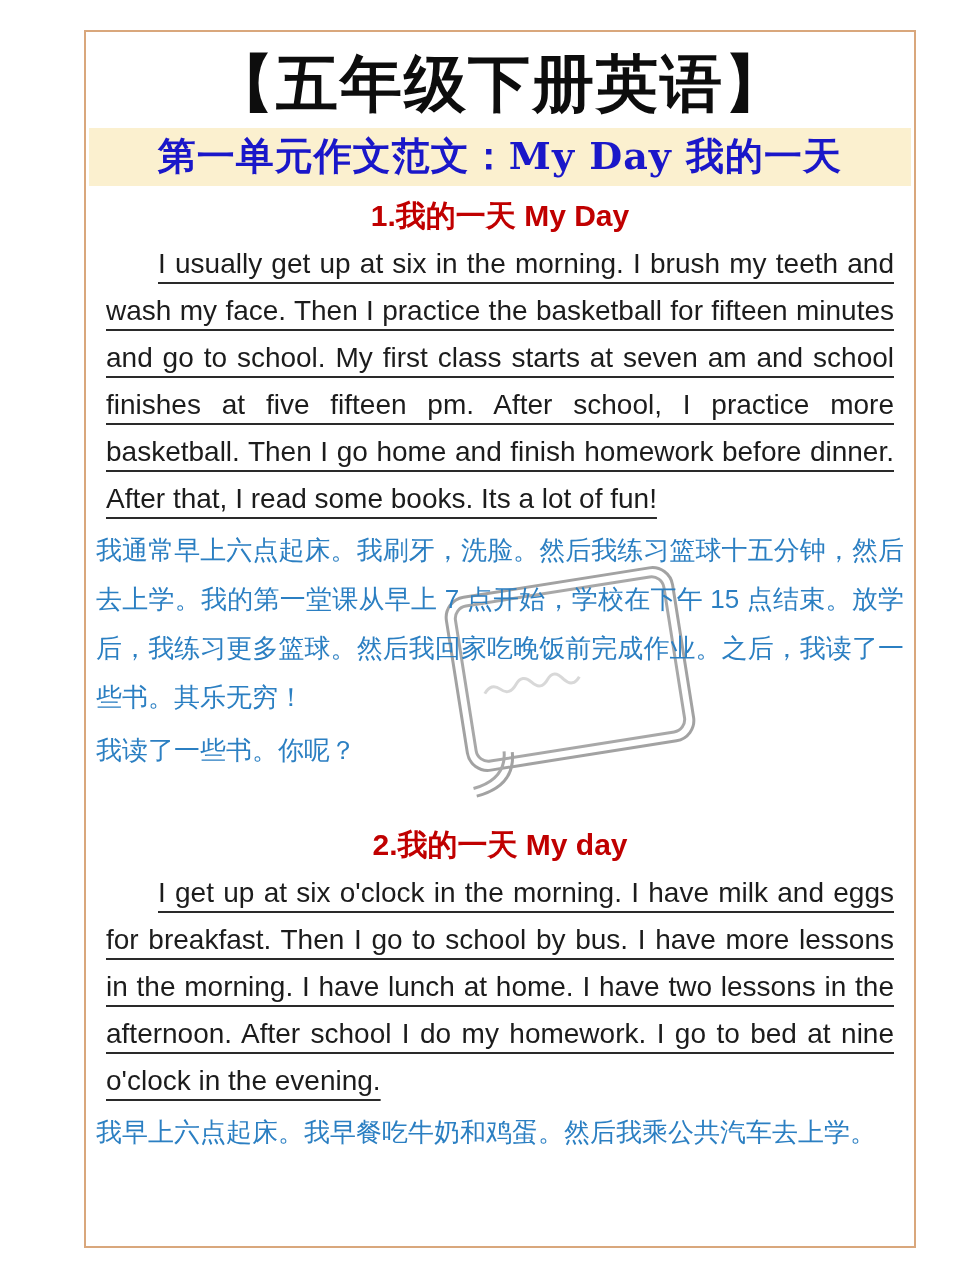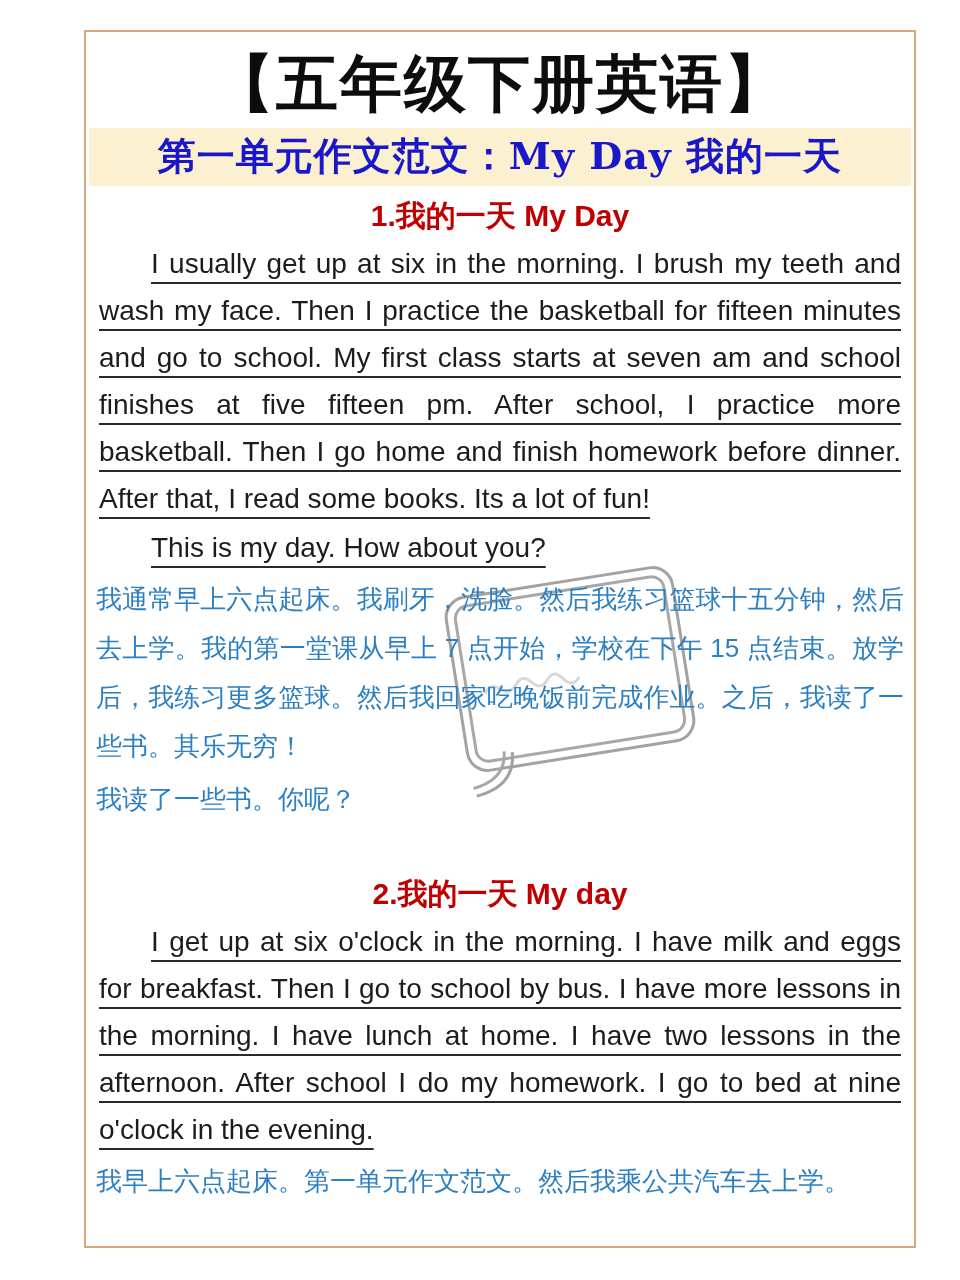--- a/index.html
+++ b/index.html
@@ -55,21 +55,21 @@
   .essay-heading{
     margin:10px 8px 4px;
     text-align:center;
     color:var(--heading-red);
     font-size:30px;
     font-weight:bold;
     line-height:40px;
   }
   .essay-heading.second{margin-top:50px;text-align:center;}
   .en{
-    margin:2px 13px 0;
+    margin:2px 20px 0;
     font-size:28px;
     line-height:47px;
     text-align:justify;
     color:var(--body-black);
     text-decoration:underline;
     text-decoration-thickness:2px;
     text-underline-offset:9px;
     text-decoration-color:#2a2a2a;
   }
   .indent{text-indent:52px;}
@@ -132,25 +132,24 @@
 
     <h1 class="page-title">【五年级下册英语】</h1>
 
     <div class="banner">
       <span class="banner-text">第一单元作文范文：My Day 我的一天</span>
     </div>
 
     <section>
       <h2 class="essay-heading">1.我的一天  My Day</h2>
       <p class="en indent">I usually get up at six in the morning. I brush my teeth and wash my face. Then I practice the basketball for fifteen minutes and go to school. My first class starts at seven am and school finishes at five fifteen pm. After school, I practice more basketball. Then I go home and finish homework before dinner. After that, I read some books. Its a lot of fun!</p>
-      <p class="en indent">This is my day. How about you?</p>
       <p class="zh">我通常早上六点起床。我刷牙，洗脸。然后我练习篮球十五分钟，然后去上学。我的第一堂课从早上 7 点开始，学校在下午 15 点结束。放学后，我练习更多篮球。然后我回家吃晚饭前完成作业。之后，我读了一些书。其乐无穷！</p>
       <p class="zh">我读了一些书。你呢？</p>
     </section>
 
     <section>
       <h2 class="essay-heading second">2.我的一天  My day</h2>
       <p class="en indent">I get up at six o'clock in the morning. I have milk and eggs for breakfast. Then I go to school by bus. I have more lessons in the morning. I have lunch at home. I have two lessons in the afternoon. After school I do my homework. I go to bed at nine o'clock in the evening.</p>
-      <p class="zh">我早上六点起床。第一单元作文范文。然后我乘公共汽车去上学。</p>
+      <p class="zh">我早上六点起床。我早餐吃牛奶和鸡蛋。然后我乘公共汽车去上学。</p>
     </section>
 
   </div>
 </div>
 
 </body></html>

